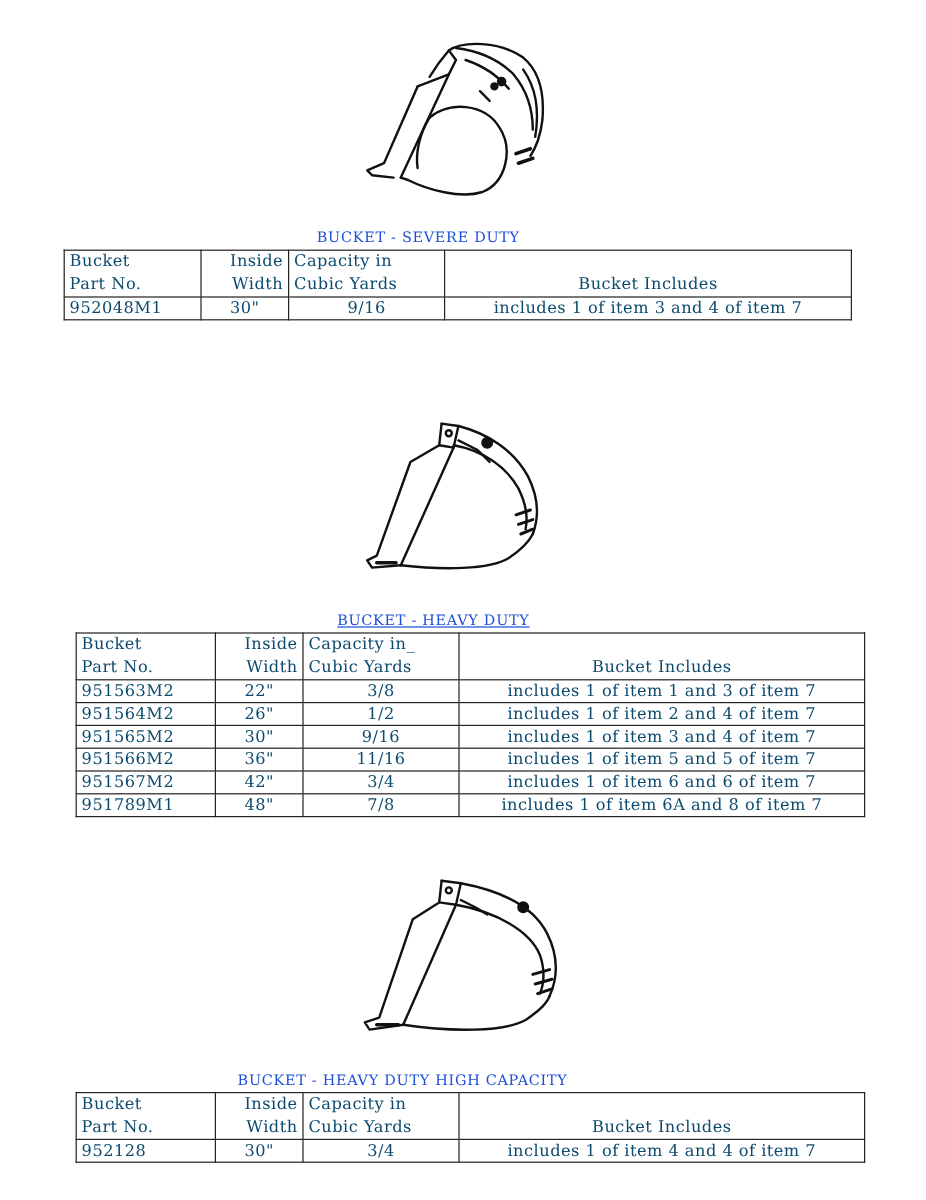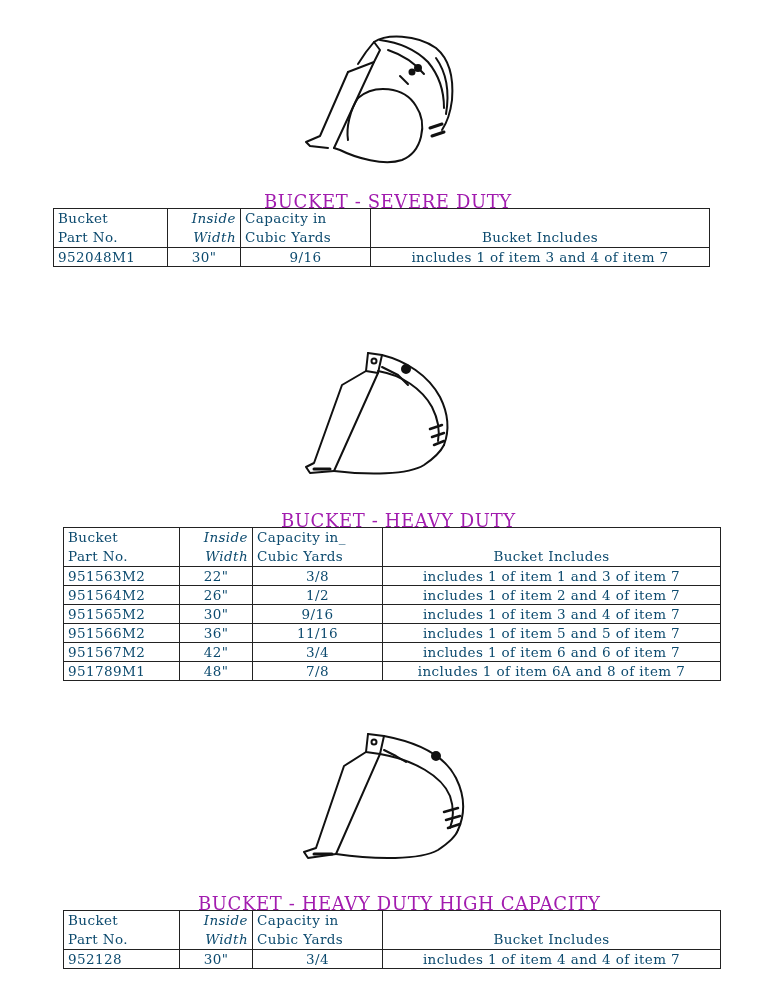--- a/index.html
+++ b/index.html
@@ -16,24 +16,24 @@
       color: #111;
     }
     .illus {
       position: absolute;
     }
     .illus svg {
       display: block;
     }
     .caption {
       position: absolute;
-      font-size: 18px;
+      font-size: 12px;
       letter-spacing: 0.6px;
       white-space: nowrap;
-      color: #a21caf;
+      color: #1d4ed8;
     }
     table.parts {
       position: absolute;
       border-collapse: collapse;
       font-size: 13.5px;
       letter-spacing: 0.4px;
       color: #0c4a6e;
     }
     table.parts td, table.parts th {
       border: 1.3px solid #222;
@@ -48,21 +48,21 @@
     }
     table.parts th .l1, table.parts th .l2 {
       display: block;
       line-height: 19px;
     }
     .c-part { text-align: left; }
     .c-width { text-align: center; }
     .c-cap { text-align: center; margin-left: 44px; }
     .c-inc { text-align: center; border-radius: 15px; }
     th.c-part { text-align: left; }
-    th.c-width { text-align: right; font-style: italic; }
+    th.c-width { text-align: right; }
     th.c-cap { text-align: left; }
     th.c-inc { text-align: center; }
   </style>
 </head>
 <body>
 
 <div class="illus" style="left:296px; top:28px;">
   <svg width="170" height="140" viewBox="0 0 170 140" fill="none" stroke="#111" stroke-width="2" stroke-linejoin="round" stroke-linecap="round">
 
     <path d="M78 14 C 90 6, 120 6, 140 20 C 152 30, 158 48, 156 72 C 154 88, 150 96, 146 102"></path>
@@ -130,21 +130,21 @@
     <path d="M68 26 L 44 40 L 16 118 L 8 122 L 12 128 L 36 126"></path>
     <path d="M80 28 L 36 126"></path>
 
     <path d="M36 126 C 70 130, 110 130, 126 120 C 138 112, 144 104, 146 100"></path>
 
     <path d="M132 84 L 144 80 M 134 92 L 146 88 M 136 100 L 146 96" stroke-width="2.5"></path>
     <path d="M16 124 L 32 124" stroke-width="3"></path>
   </svg>
 </div>
 
-<div class="caption" style="left:281px; top:510px;">BUCKET - HEAVY DUTY</div>
+<div class="caption" style="left:281px; top:510px;text-decoration:underline;">BUCKET - HEAVY DUTY</div>
 
 <table class="parts" style="left:63px; top:527px; width:658px;">
   <thead>
     <tr>
       <th class="c-part" style="width:107px;">
         <span class="l1">Bucket</span>
         <span class="l2">Part No.</span>
       </th>
       <th class="c-width" style="width:64px;">
         <span class="l1">Inside</span>

